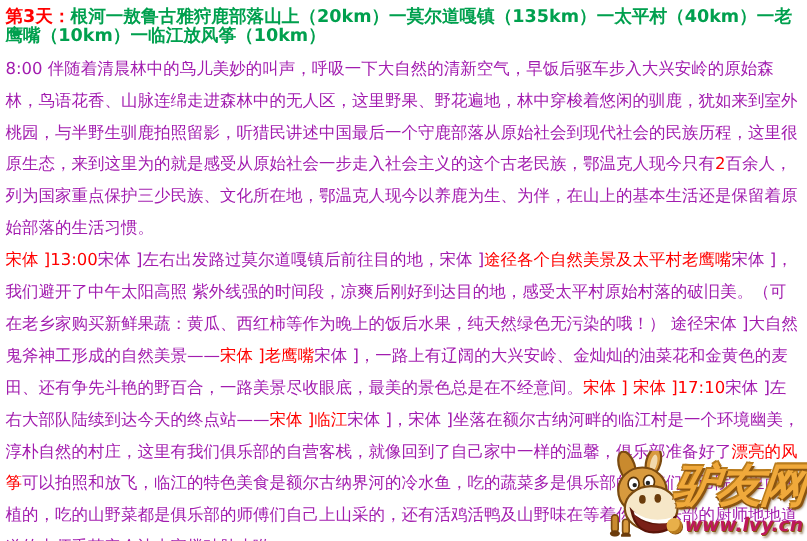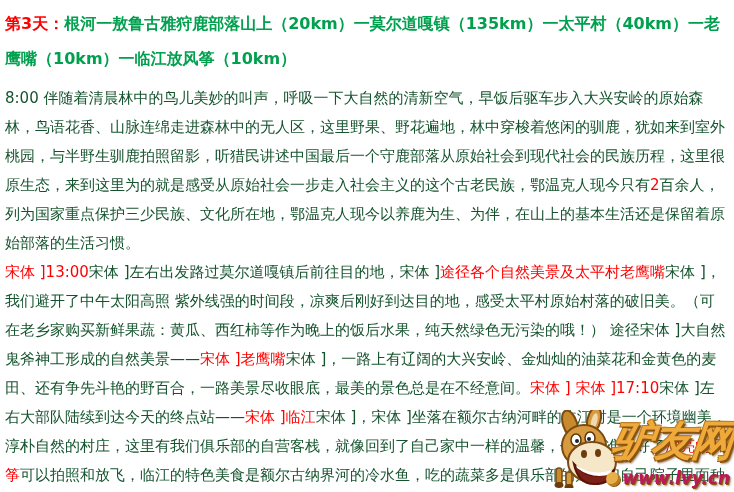--- a/index.html
+++ b/index.html
@@ -11,36 +11,36 @@
     position: relative;
     font-family: "DejaVu Sans", "Liberation Sans", sans-serif;
   }
   #page {
     padding: 6px 5px 0 5px;
   }
   
   #doc-title {
     font-size: 16px;
     font-weight: bold;
-    line-height: 35px;
+    line-height: 17px;
     margin: 0 0 8px 0;
     word-break: break-all;
   }
   
   #doc-body p {
     font-size: 15px;
     line-height: 29px;
     margin: 0;
     color: #404040;
     word-break: break-all;
   }
   
   .seg-title-red { color: #ff0000; }
   .seg-green     { color: #00a04e; }
-  .seg-normal    { color: #14532d; }
+  .seg-normal    { color: #a21caf; }
   .seg-red       { color: #ff0000; }
   
   #watermark {
     position: absolute;
     right: 0;
     bottom: 0;
     width: 200px;
     height: 75px;
     pointer-events: none;
   }

